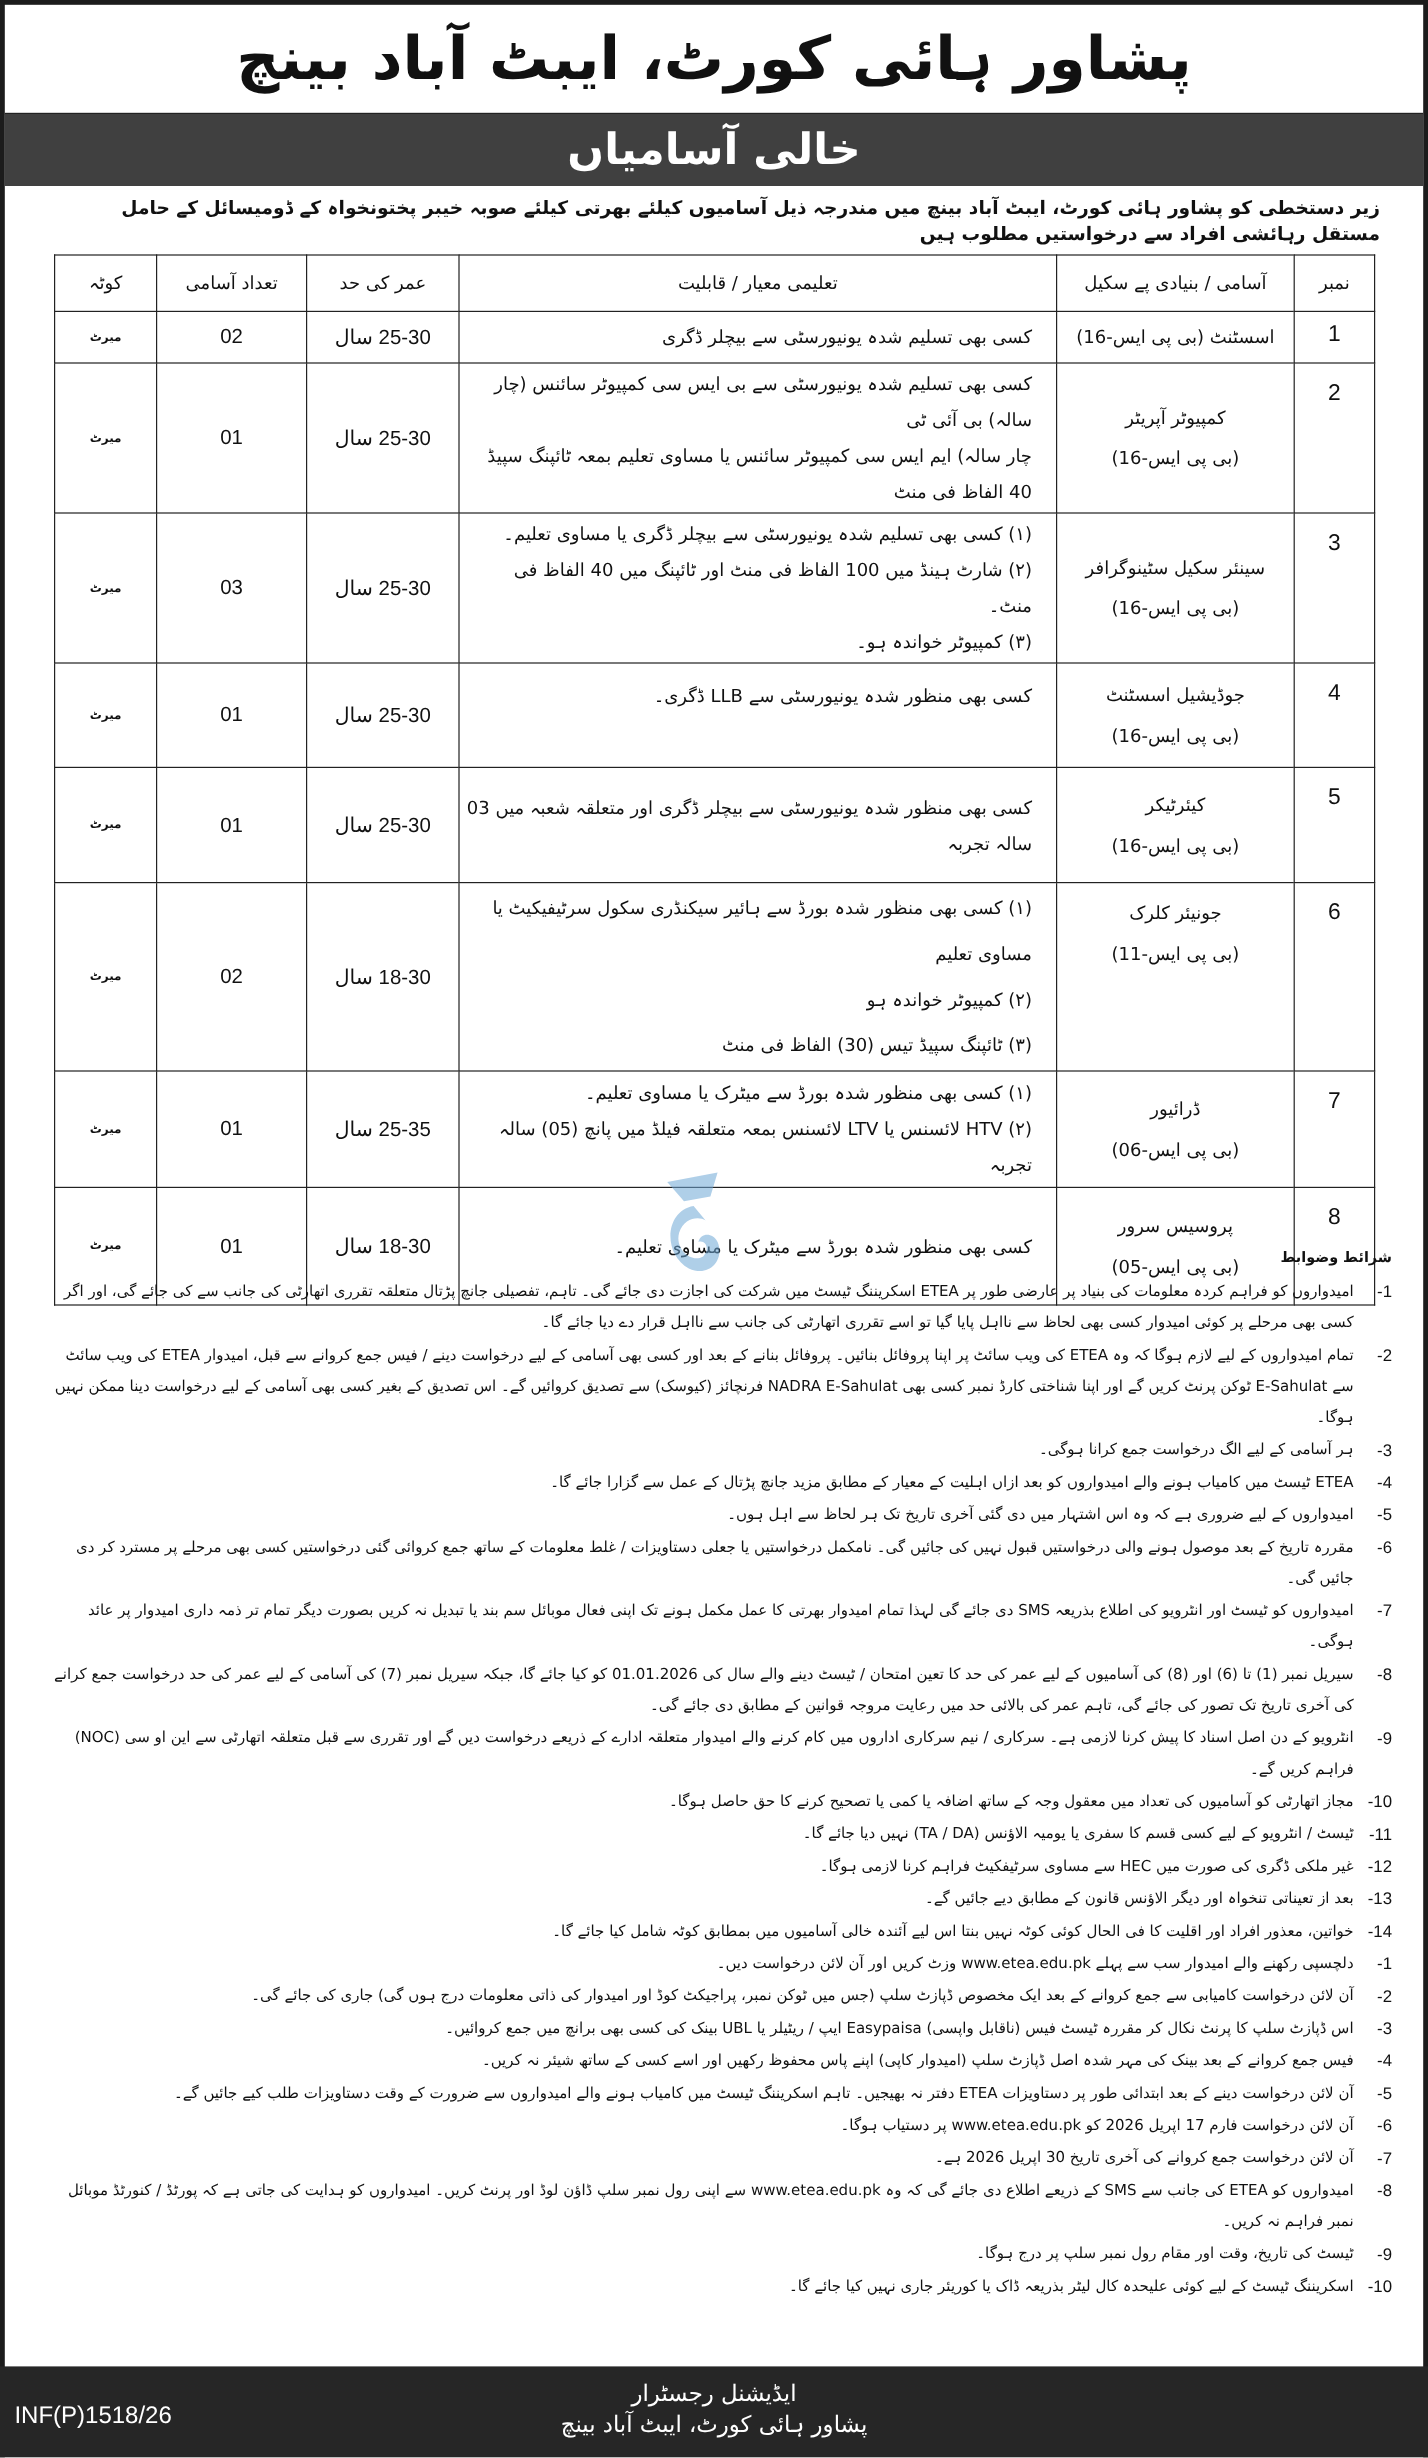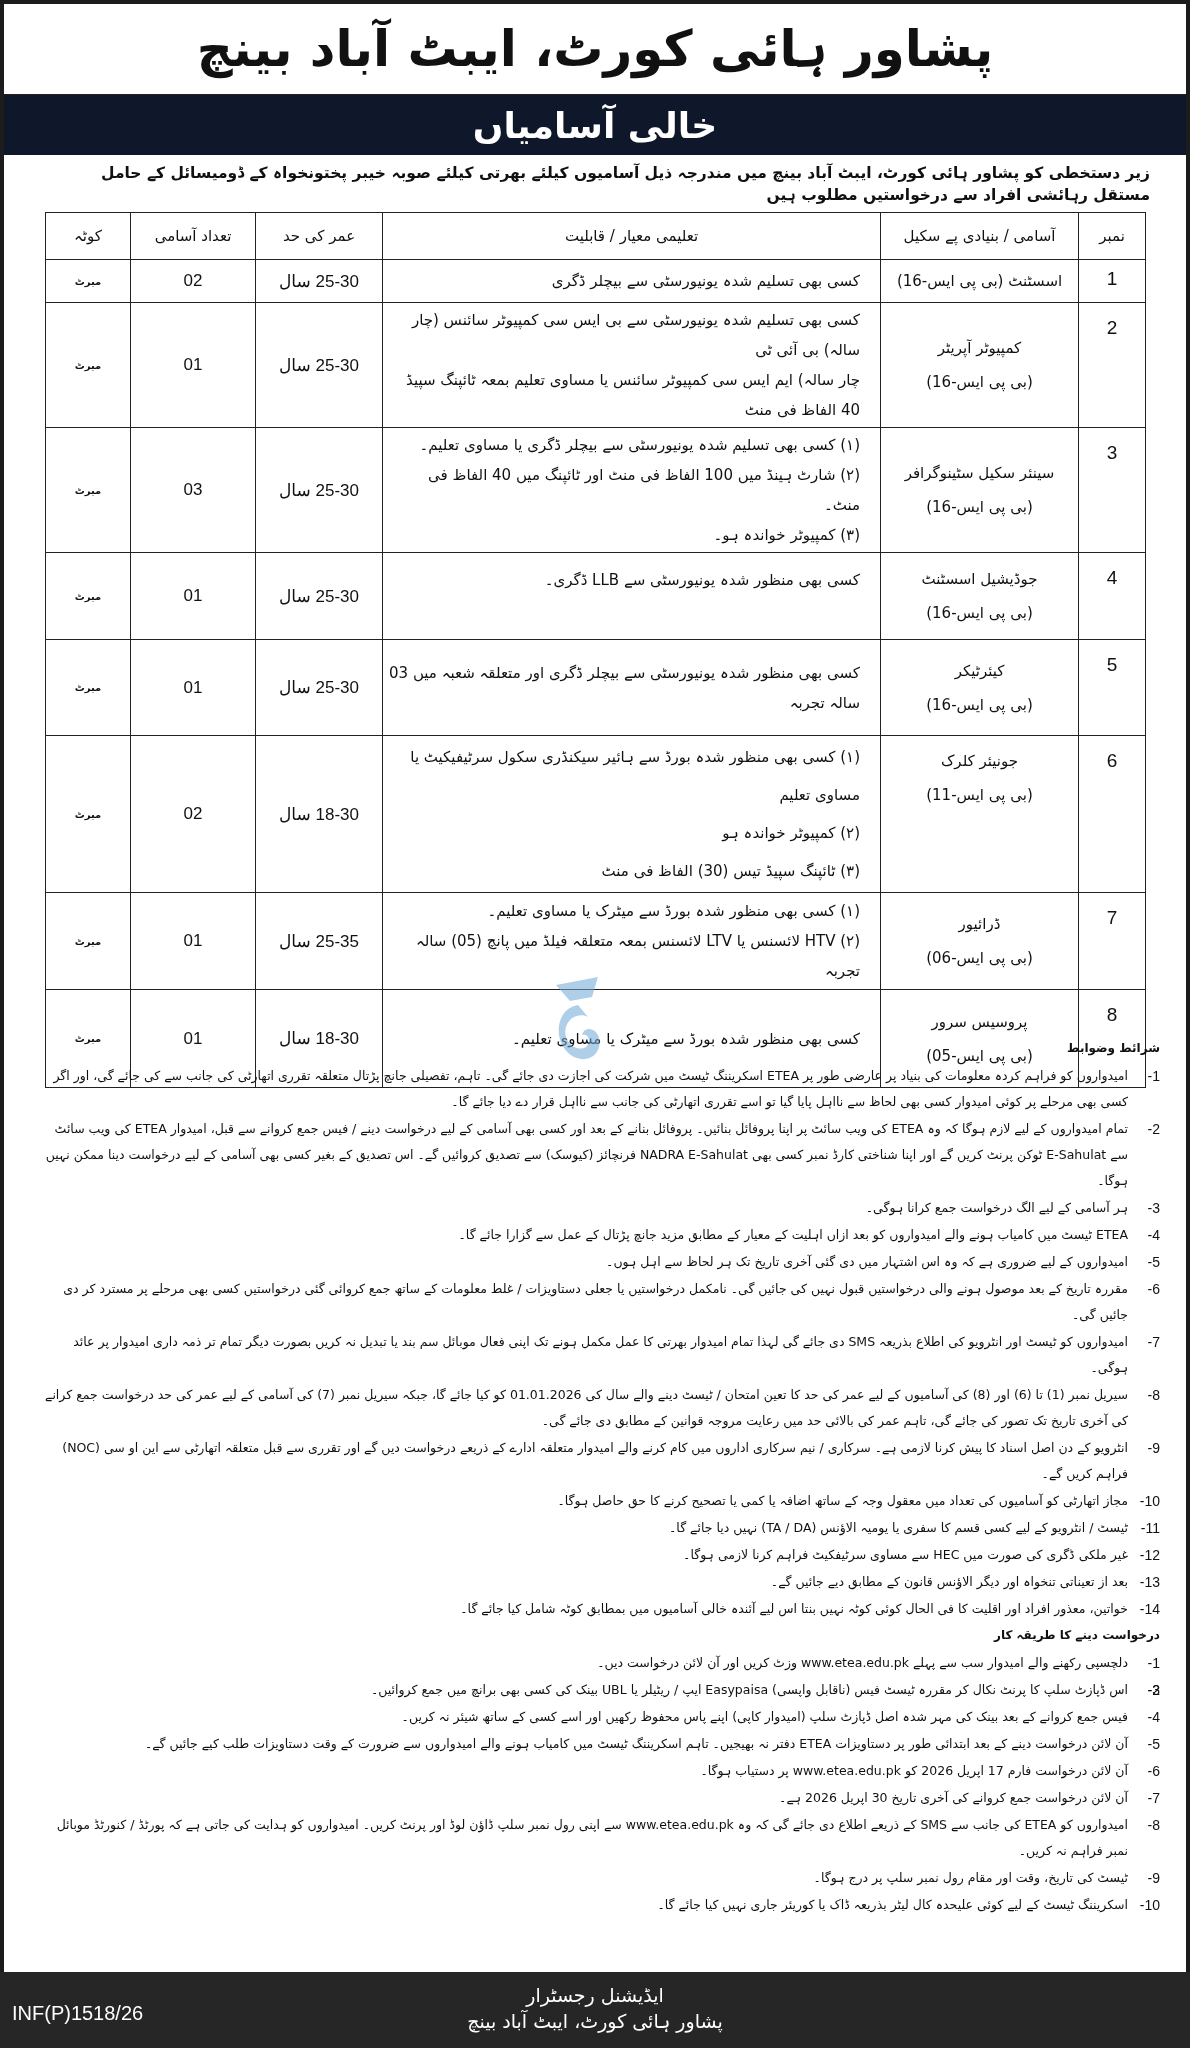--- a/index.html
+++ b/index.html
@@ -18,21 +18,21 @@
     position: absolute; left: 4px; right: 4px; top: 4px; height: 90px;
     display: flex; align-items: center; justify-content: center;
     border-bottom: 2px solid #222;
   }
   .header h1 {
     margin: 0; font-size: 50px; font-weight: bold; direction: rtl;
     font-family: "DejaVu Sans", sans-serif; letter-spacing: 1px;
   }
   .band {
     position: absolute; left: 4px; right: 4px; top: 95px; height: 60px;
-    background: #0f172a; color: #fff;
+    background: #404040; color: #fff;
     display: flex; align-items: center; justify-content: center;
   }
   .band h2 { margin: 0; font-size: 36px; font-weight: bold; direction: rtl; }
   .intro {
     position: absolute; left: 60px; right: 40px; top: 162px;
     direction: rtl; text-align: right; font-size: 15.5px; line-height: 22px; font-weight: bold;
   }
   table.vac {
     position: absolute; left: 45px; top: 212px; width: 1100px;
     border-collapse: collapse; direction: rtl; table-layout: fixed;
@@ -244,24 +244,23 @@
     <li class="cond-item"><span class="idx">-7</span><span>امیدواروں کو ٹیسٹ اور انٹرویو کی اطلاع بذریعہ SMS دی جائے گی لہذا تمام امیدوار بھرتی کا عمل مکمل ہونے تک اپنی فعال موبائل سم بند یا تبدیل نہ کریں بصورت دیگر تمام تر ذمہ داری امیدوار پر عائد ہوگی۔</span></li>
     <li class="cond-item"><span class="idx">-8</span><span>سیریل نمبر (1) تا (6) اور (8) کی آسامیوں کے لیے عمر کی حد کا تعین امتحان / ٹیسٹ دینے والے سال کی 01.01.2026 کو کیا جائے گا، جبکہ سیریل نمبر (7) کی آسامی کے لیے عمر کی حد درخواست جمع کرانے کی آخری تاریخ تک تصور کی جائے گی، تاہم عمر کی بالائی حد میں رعایت مروجہ قوانین کے مطابق دی جائے گی۔</span></li>
     <li class="cond-item"><span class="idx">-9</span><span>انٹرویو کے دن اصل اسناد کا پیش کرنا لازمی ہے۔ سرکاری / نیم سرکاری اداروں میں کام کرنے والے امیدوار متعلقہ ادارے کے ذریعے درخواست دیں گے اور تقرری سے قبل متعلقہ اتھارٹی سے این او سی (NOC) فراہم کریں گے۔</span></li>
     <li class="cond-item"><span class="idx">-10</span><span>مجاز اتھارٹی کو آسامیوں کی تعداد میں معقول وجہ کے ساتھ اضافہ یا کمی یا تصحیح کرنے کا حق حاصل ہوگا۔</span></li>
     <li class="cond-item"><span class="idx">-11</span><span>ٹیسٹ / انٹرویو کے لیے کسی قسم کا سفری یا یومیہ الاؤنس (TA / DA) نہیں دیا جائے گا۔</span></li>
     <li class="cond-item"><span class="idx">-12</span><span>غیر ملکی ڈگری کی صورت میں HEC سے مساوی سرٹیفکیٹ فراہم کرنا لازمی ہوگا۔</span></li>
     <li class="cond-item"><span class="idx">-13</span><span>بعد از تعیناتی تنخواہ اور دیگر الاؤنس قانون کے مطابق دیے جائیں گے۔</span></li>
     <li class="cond-item"><span class="idx">-14</span><span>خواتین، معذور افراد اور اقلیت کا فی الحال کوئی کوٹہ نہیں بنتا اس لیے آئندہ خالی آسامیوں میں بمطابق کوٹہ شامل کیا جائے گا۔</span></li>
   </ul>
 
-  <div class="sec-title">درخواست دینے کا طریقہ کار</div>
   <ul class="cond-list">
     <li class="cond-item"><span class="idx">-1</span><span>دلچسپی رکھنے والے امیدوار سب سے پہلے www.etea.edu.pk وزٹ کریں اور آن لائن درخواست دیں۔</span></li>
-    <li class="cond-item"><span class="idx">-2</span></li>
+    <li class="cond-item"><span class="idx">-2</span><span>آن لائن درخواست کامیابی سے جمع کروانے کے بعد ایک مخصوص ڈپازٹ سلپ (جس میں ٹوکن نمبر، پراجیکٹ کوڈ اور امیدوار کی ذاتی معلومات درج ہوں گی) جاری کی جائے گی۔</span></li>
     <li class="cond-item"><span class="idx">-3</span><span>اس ڈپازٹ سلپ کا پرنٹ نکال کر مقررہ ٹیسٹ فیس (ناقابل واپسی) Easypaisa ایپ / ریٹیلر یا UBL بینک کی کسی بھی برانچ میں جمع کروائیں۔</span></li>
     <li class="cond-item"><span class="idx">-4</span><span>فیس جمع کروانے کے بعد بینک کی مہر شدہ اصل ڈپازٹ سلپ (امیدوار کاپی) اپنے پاس محفوظ رکھیں اور اسے کسی کے ساتھ شیئر نہ کریں۔</span></li>
     <li class="cond-item"><span class="idx">-5</span><span>آن لائن درخواست دینے کے بعد ابتدائی طور پر دستاویزات ETEA دفتر نہ بھیجیں۔ تاہم اسکریننگ ٹیسٹ میں کامیاب ہونے والے امیدواروں سے ضرورت کے وقت دستاویزات طلب کیے جائیں گے۔</span></li>
     <li class="cond-item"><span class="idx">-6</span><span>آن لائن درخواست فارم 17 اپریل 2026 کو www.etea.edu.pk پر دستیاب ہوگا۔</span></li>
     <li class="cond-item"><span class="idx">-7</span><span>آن لائن درخواست جمع کروانے کی آخری تاریخ 30 اپریل 2026 ہے۔</span></li>
     <li class="cond-item"><span class="idx">-8</span><span>امیدواروں کو ETEA کی جانب سے SMS کے ذریعے اطلاع دی جائے گی کہ وہ www.etea.edu.pk سے اپنی رول نمبر سلپ ڈاؤن لوڈ اور پرنٹ کریں۔ امیدواروں کو ہدایت کی جاتی ہے کہ پورٹڈ / کنورٹڈ موبائل نمبر فراہم نہ کریں۔</span></li>
     <li class="cond-item"><span class="idx">-9</span><span>ٹیسٹ کی تاریخ، وقت اور مقام رول نمبر سلپ پر درج ہوگا۔</span></li>
     <li class="cond-item"><span class="idx">-10</span><span>اسکریننگ ٹیسٹ کے لیے کوئی علیحدہ کال لیٹر بذریعہ ڈاک یا کوریئر جاری نہیں کیا جائے گا۔</span></li>
   </ul>
 </div>

